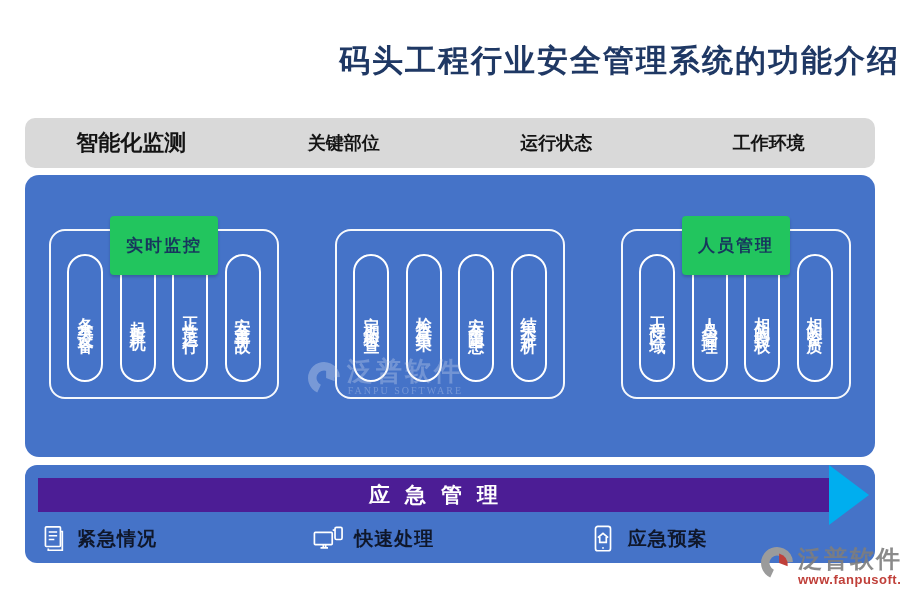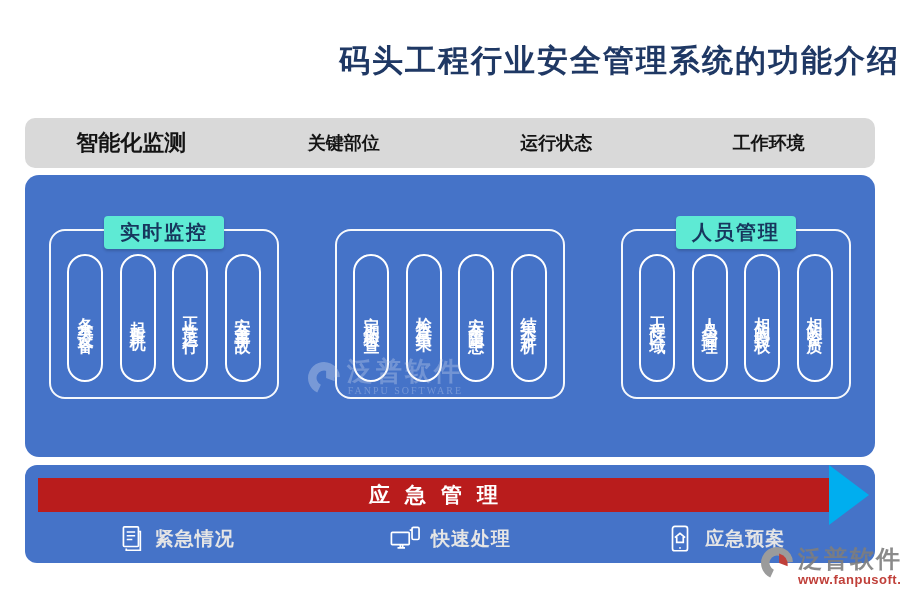--- a/index.html
+++ b/index.html
@@ -23,22 +23,22 @@
     position:absolute;left:25px;top:175px;width:850px;height:282px;
     background:#4573C8;border-radius:14px;box-sizing:border-box;
     display:flex;justify-content:space-between;padding:0 24px;
   }
   .card{
     position:relative;margin-top:54px;width:230px;height:170px;
     border:2px solid rgba(255,255,255,.95);border-radius:16px;box-sizing:border-box;
   }
   .card-header{
     position:absolute;top:-15px;left:50%;transform:translateX(-50%);
-    background:#5eead4;color:#17365D;font-weight:bold;font-size:20px;
-    padding:3px 16px;border-radius:4px;white-space:nowrap;
+    background:#22c55e;color:#17365D;font-weight:bold;font-size:17px;
+    padding:18px 16px;border-radius:4px;white-space:nowrap;
     box-shadow:0 2px 3px rgba(0,0,0,.18);letter-spacing:2px;
   }
   .pills{
     display:flex;height:100%;align-items:center;justify-content:space-evenly;
     padding-top:8px;box-sizing:border-box;
   }
   .pill{
     width:36px;height:128px;border:2px solid #ffffff;border-radius:18px;
     display:flex;align-items:center;justify-content:center;box-sizing:border-box;
   }
@@ -53,38 +53,38 @@
   }
   .wm-center .wm-texts{margin-left:6px;color:#cfd9ee;}
   .wm-center .wm-cn{font-size:26px;font-weight:bold;letter-spacing:3px;line-height:1;}
   .wm-center .wm-en{font-size:10px;letter-spacing:2px;text-align:right;}
   
   .bottom-panel{
     position:absolute;left:25px;top:465px;width:850px;height:98px;
     background:#4573C8;border-radius:12px;
   }
   .arrow-banner{
-    position:absolute;left:13px;top:13px;right:46px;height:34px;background:#b91c1c;
+    position:absolute;left:13px;top:13px;right:46px;height:34px;background:#4c1d95;
     display:flex;align-items:center;justify-content:center;
   }
   .arrow-head{
     position:absolute;right:-40px;top:50%;transform:translateY(-50%);
     width:0;height:0;border-left:40px solid #00AEEF;
     border-top:30px solid transparent;border-bottom:30px solid transparent;
   }
   .banner-label{
     color:#ffffff;font-size:21px;font-weight:bold;letter-spacing:15px;padding-left:15px;
   }
   .footer-row{
     position:absolute;left:0;right:0;top:56px;height:36px;display:flex;
     padding:0 12px;
   }
   .footer-item{
-    flex:1;display:flex;align-items:center;justify-content:center;gap:10px;
-    color:#e5e5e5;font-size:19px;font-weight:bold;letter-spacing:1px;font-family:Liberation Serif, serif;
+    flex:1;display:flex;align-items:center;justify-content:flex-start;gap:10px;
+    color:#0f172a;font-size:19px;font-weight:bold;letter-spacing:1px;font-family:Liberation Serif, serif;
   }
   .footer-item svg{display:block;}
   
   .wm-footer{
     position:absolute;left:760px;top:546px;display:flex;align-items:flex-start;z-index:5;
   }
   .wm-footer .wm-texts{margin-left:4px;}
   .wm-footer .wm-cn{
     color:rgba(125,125,125,.9);font-size:24px;font-weight:bold;letter-spacing:2px;line-height:1.1;
   }

